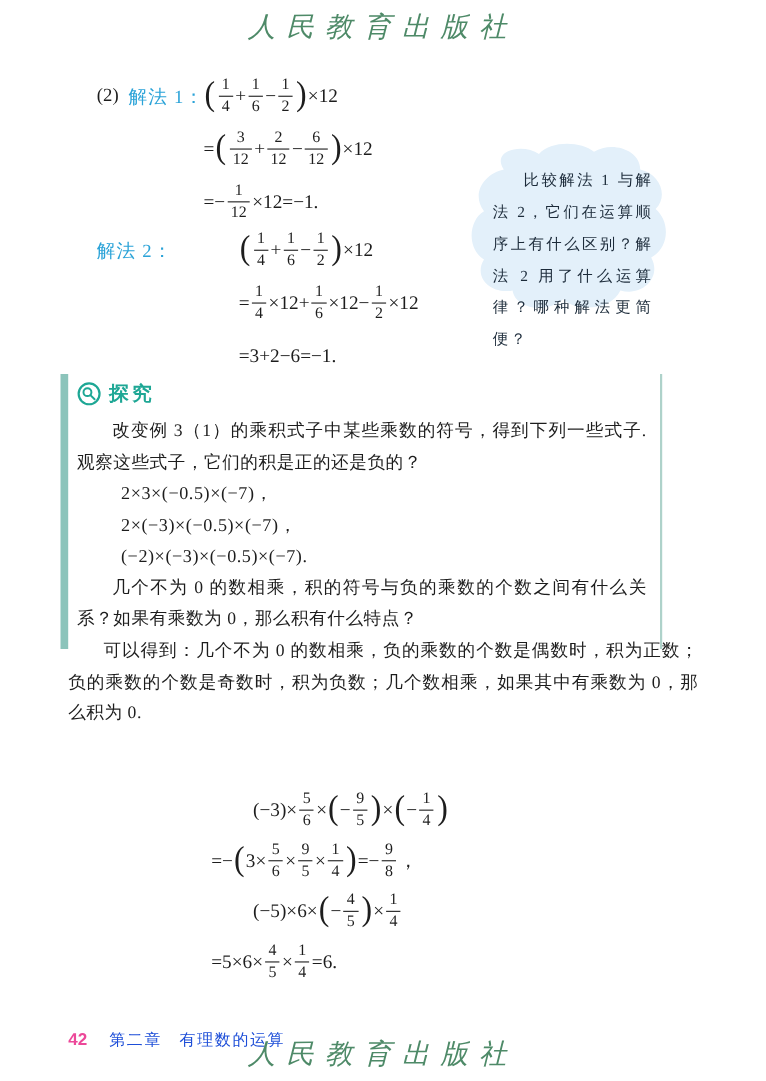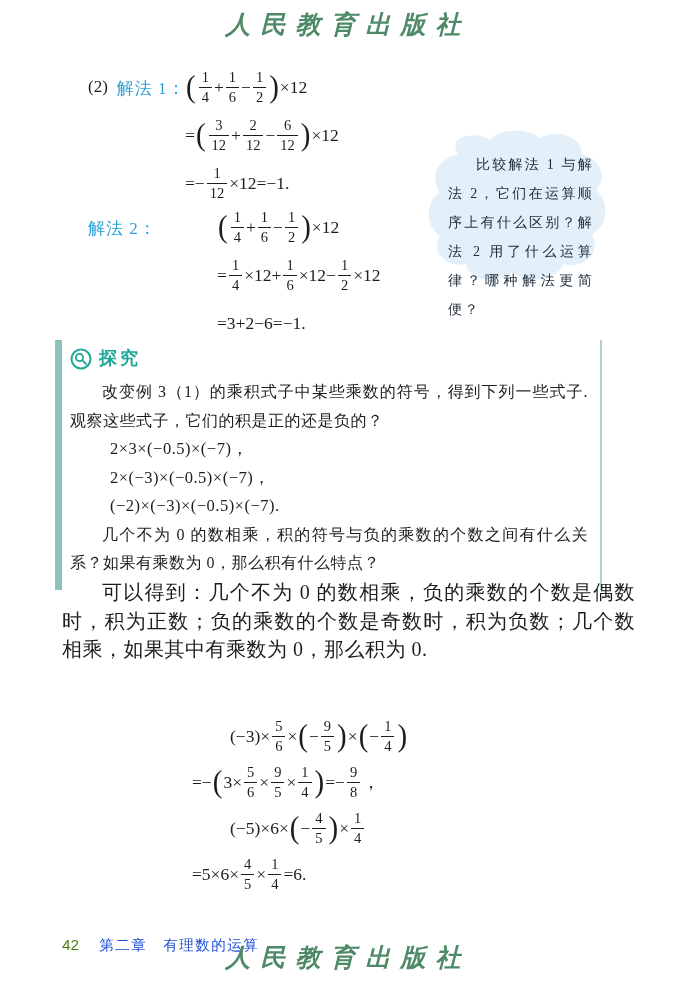--- a/index.html
+++ b/index.html
@@ -10,21 +10,21 @@
     background:#ffffff;
     font-family:"Liberation Serif","DejaVu Serif",serif;
     color:#1d1d1d;
     overflow:hidden;
   }
   
   .logo{
     position:absolute;left:0;width:100%;
     text-align:center;
     font-family:"DejaVu Serif",serif;
-    font-style:italic;font-weight:700;
+    font-style:italic;font-weight:400;
     font-size:25px;letter-spacing:10px;
     color:#4e8a68;
   }
   .logo-top{top:8px;}
   .logo-bottom{top:941px;}
   
   .solution{position:absolute;display:flex;align-items:flex-start;}
   .sol1{top:66px;left:88px;}
   .sol2{top:206px;left:88px;gap:32px;}
   .sol-head{width:97px;flex:none;display:flex;gap:9px;padding-top:11px;font-size:17px;}
@@ -47,38 +47,38 @@
     color:#1c2b3a;text-indent:2em;text-align:justify;
   }
   
   .explore{
     position:absolute;left:55px;top:340px;width:547px;
     border-left:7px solid #8cc4bb;
     border-right:2px solid #aed2ca;
     padding:4px 12px 12px 8px;
     box-sizing:border-box;
   }
-  .explore-header{display:flex;align-items:flex-end;gap:7px;margin:2px 0 8px 0;}
+  .explore-header{display:flex;align-items:center;gap:7px;margin:2px 0 8px 0;}
   .explore-title{color:#1ea795;font-size:18px;font-weight:600;letter-spacing:3px;}
   .para{
     font-size:16px;line-height:28.5px;letter-spacing:0.5px;
     text-align:justify;text-indent:2em;color:#1d1d1d;
   }
   .expr{font-size:16.5px;line-height:28.5px;padding-left:40px;letter-spacing:0.5px;}
   
-  .body-para{position:absolute;left:62px;width:573px;font-size:20px;line-height:28.5px;letter-spacing:0.5px;text-align:justify;text-indent:2em;}
+  .body-para{position:absolute;left:62px;width:573px;font-size:16px;line-height:28.5px;letter-spacing:0.5px;text-align:justify;text-indent:2em;}
   .bp1{top:578px;}
   .bp2{top:663px;}
   
   .example-math{position:absolute;left:192px;top:714px;}
   .example-math .math-line{height:44px;margin-bottom:2px;}
   .example-math .math-line:nth-child(odd){padding-left:38px;}
   
   .footer{position:absolute;left:62px;top:908px;display:flex;align-items:baseline;gap:20px;}
-  .page-number{font-family:"Liberation Sans",sans-serif;font-size:15.5px;font-weight:400;color:#4d7c0f;}
+  .page-number{font-family:"Liberation Sans",sans-serif;font-size:15.5px;font-weight:700;color:#ec4899;}
   .chapter{font-size:14.5px;color:#1d4ed8;letter-spacing:1.5px;margin-top:28px;}
 </style>
 </head>
 <body>
 
 <div class="page">
 
   <div class="logo logo-top">人民教育出版社</div>
 
   <div class="solution sol1">

